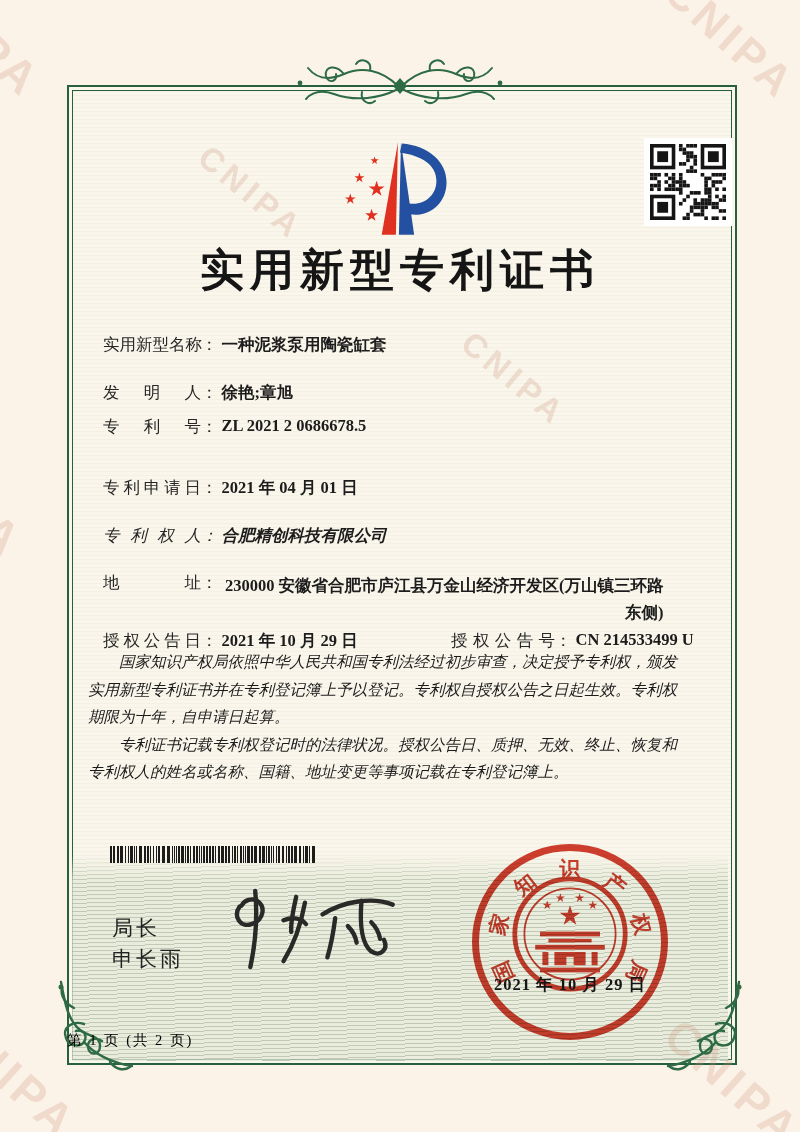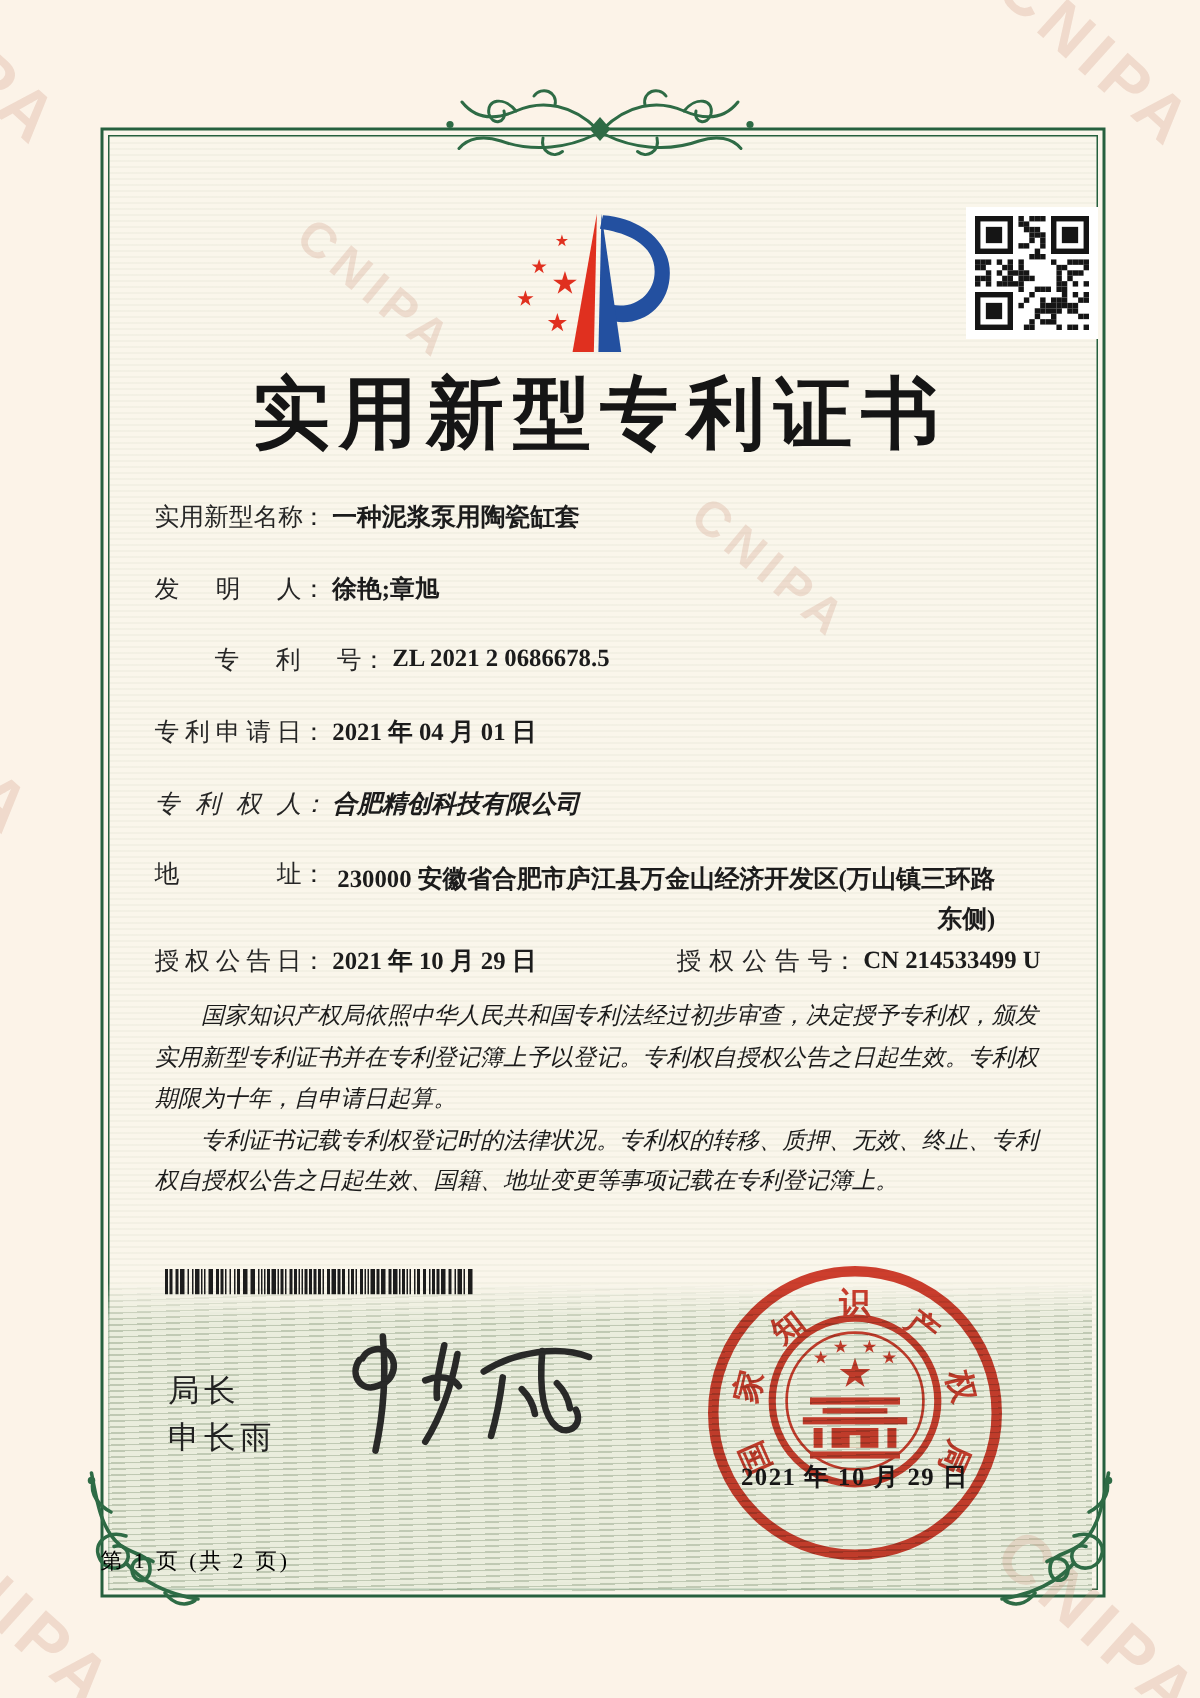--- a/index.html
+++ b/index.html
@@ -31,35 +31,35 @@
   .orn-top{position:absolute; left:278px; top:58px; width:244px; height:54px;}
   .flourish{position:absolute; width:94px; height:94px;}
   .flourish.br{left:660px; top:978px;}
   .flourish.bl{left:46px; top:978px; transform:scaleX(-1);}
   
   .cert-no{position:absolute; left:103px; top:136px; font-size:17px; letter-spacing:1.5px; color:#222;}
   .logo{position:absolute; left:328px; top:130px; width:152px; height:112px;}
   .qr{position:absolute; left:644px; top:138px; width:76px; height:76px; background:#fff; padding:6px;}
   .title{
     position:absolute; left:67px; top:241px; width:666px; text-align:center;
-    font-size:52px; font-weight:700; letter-spacing:6px; color:#151515;
+    font-size:44px; font-weight:700; letter-spacing:6px; color:#151515;
   }
   
   .fields{position:absolute; left:103px; top:334px; width:560px; font-size:16.5px;}
   .f-row{position:absolute; left:0; white-space:nowrap;}
   .f-lbl{display:inline-block; width:98px; text-align:justify; text-align-last:justify; vertical-align:top; color:#262626;}
   .f-lbl.w104{width:104px;}
   .f-colon{display:inline-block; vertical-align:top;}
   .f-val{display:inline-block; font-weight:600; color:#1c1c1c; vertical-align:top; margin-left:4px;text-align:right;}
   .f-val.wrap{white-space:normal; width:442px; line-height:27px;}
-  .r0{top:0;} .r1{top:48px;} .r2{top:95px;margin-left:40px;} .r3{top:143px;} .r4{top:191px;font-style:italic;}
+  .r0{top:0;} .r1{top:48px;} .r2{top:82px;} .r3{top:143px;} .r4{top:191px;font-style:italic;}
   .r5{top:238px;} .r6{top:296px;}
   .grant-no{position:absolute; left:312px; top:0; white-space:nowrap;margin-left:36px;}
   
-  .paras{position:absolute; left:103px; top:648px; width:598px;margin-top:16px;}
+  .paras{position:absolute; left:88px; top:648px; width:598px;}
   .paras p{margin:0; text-indent:2em; font-size:15.5px; line-height:1.78; font-style:italic; color:#1b1b1b;}
   
   .barcode{position:absolute; left:110px; top:846px; width:210px; height:17px;}
   .issuer{position:absolute; left:112px; top:912px; font-family:"Liberation Sans","DejaVu Sans",sans-serif;
           font-size:21px; letter-spacing:3px; color:#222; line-height:31px;}
   .signature{position:absolute; left:225px; top:882px; width:195px; height:95px;}
   
   .seal{position:absolute; left:472px; top:844px; width:196px; height:196px; mix-blend-mode:multiply; opacity:.95;}
   .seal-ring{position:absolute; inset:0; border:7px solid #cf3526; border-radius:50%;}
   .seal-char{
@@ -304,21 +304,21 @@
     <div class="f-row r6">
       <span class="f-lbl">授权公告日</span><span class="f-colon">：</span><span class="f-val">2021 年 10 月 29 日</span>
       <span class="grant-no">
         <span class="f-lbl w104">授权公告号</span><span class="f-colon">：</span><span class="f-val">CN 214533499 U</span>
       </span>
     </div>
   </div>
 
   <div class="paras">
     <p>国家知识产权局依照中华人民共和国专利法经过初步审查，决定授予专利权，颁发实用新型专利证书并在专利登记簿上予以登记。专利权自授权公告之日起生效。专利权期限为十年，自申请日起算。</p>
-    <p>专利证书记载专利权登记时的法律状况。专利权的转移、质押、无效、终止、专利权自授权公告之日起生效、国籍、地址变更等事项记载在专利登记簿上。</p>
+    <p>专利证书记载专利权登记时的法律状况。授权公告日、质押、无效、终止、恢复和专利权人的姓名或名称、国籍、地址变更等事项记载在专利登记簿上。</p>
   </div>
 
   <div class="barcode" id="barbox">
       <svg viewBox="0 0 210 17" width="210" height="17">
         <rect x="0" y="0" width="2" height="17" fill="#1c1c1c"></rect>
         <rect x="3" y="0" width="2" height="17" fill="#1c1c1c"></rect>
         <rect x="7" y="0" width="2" height="17" fill="#1c1c1c"></rect>
         <rect x="10" y="0" width="3" height="17" fill="#1c1c1c"></rect>
         <rect x="15" y="0" width="1" height="17" fill="#1c1c1c"></rect>
         <rect x="18" y="0" width="1" height="17" fill="#1c1c1c"></rect>

